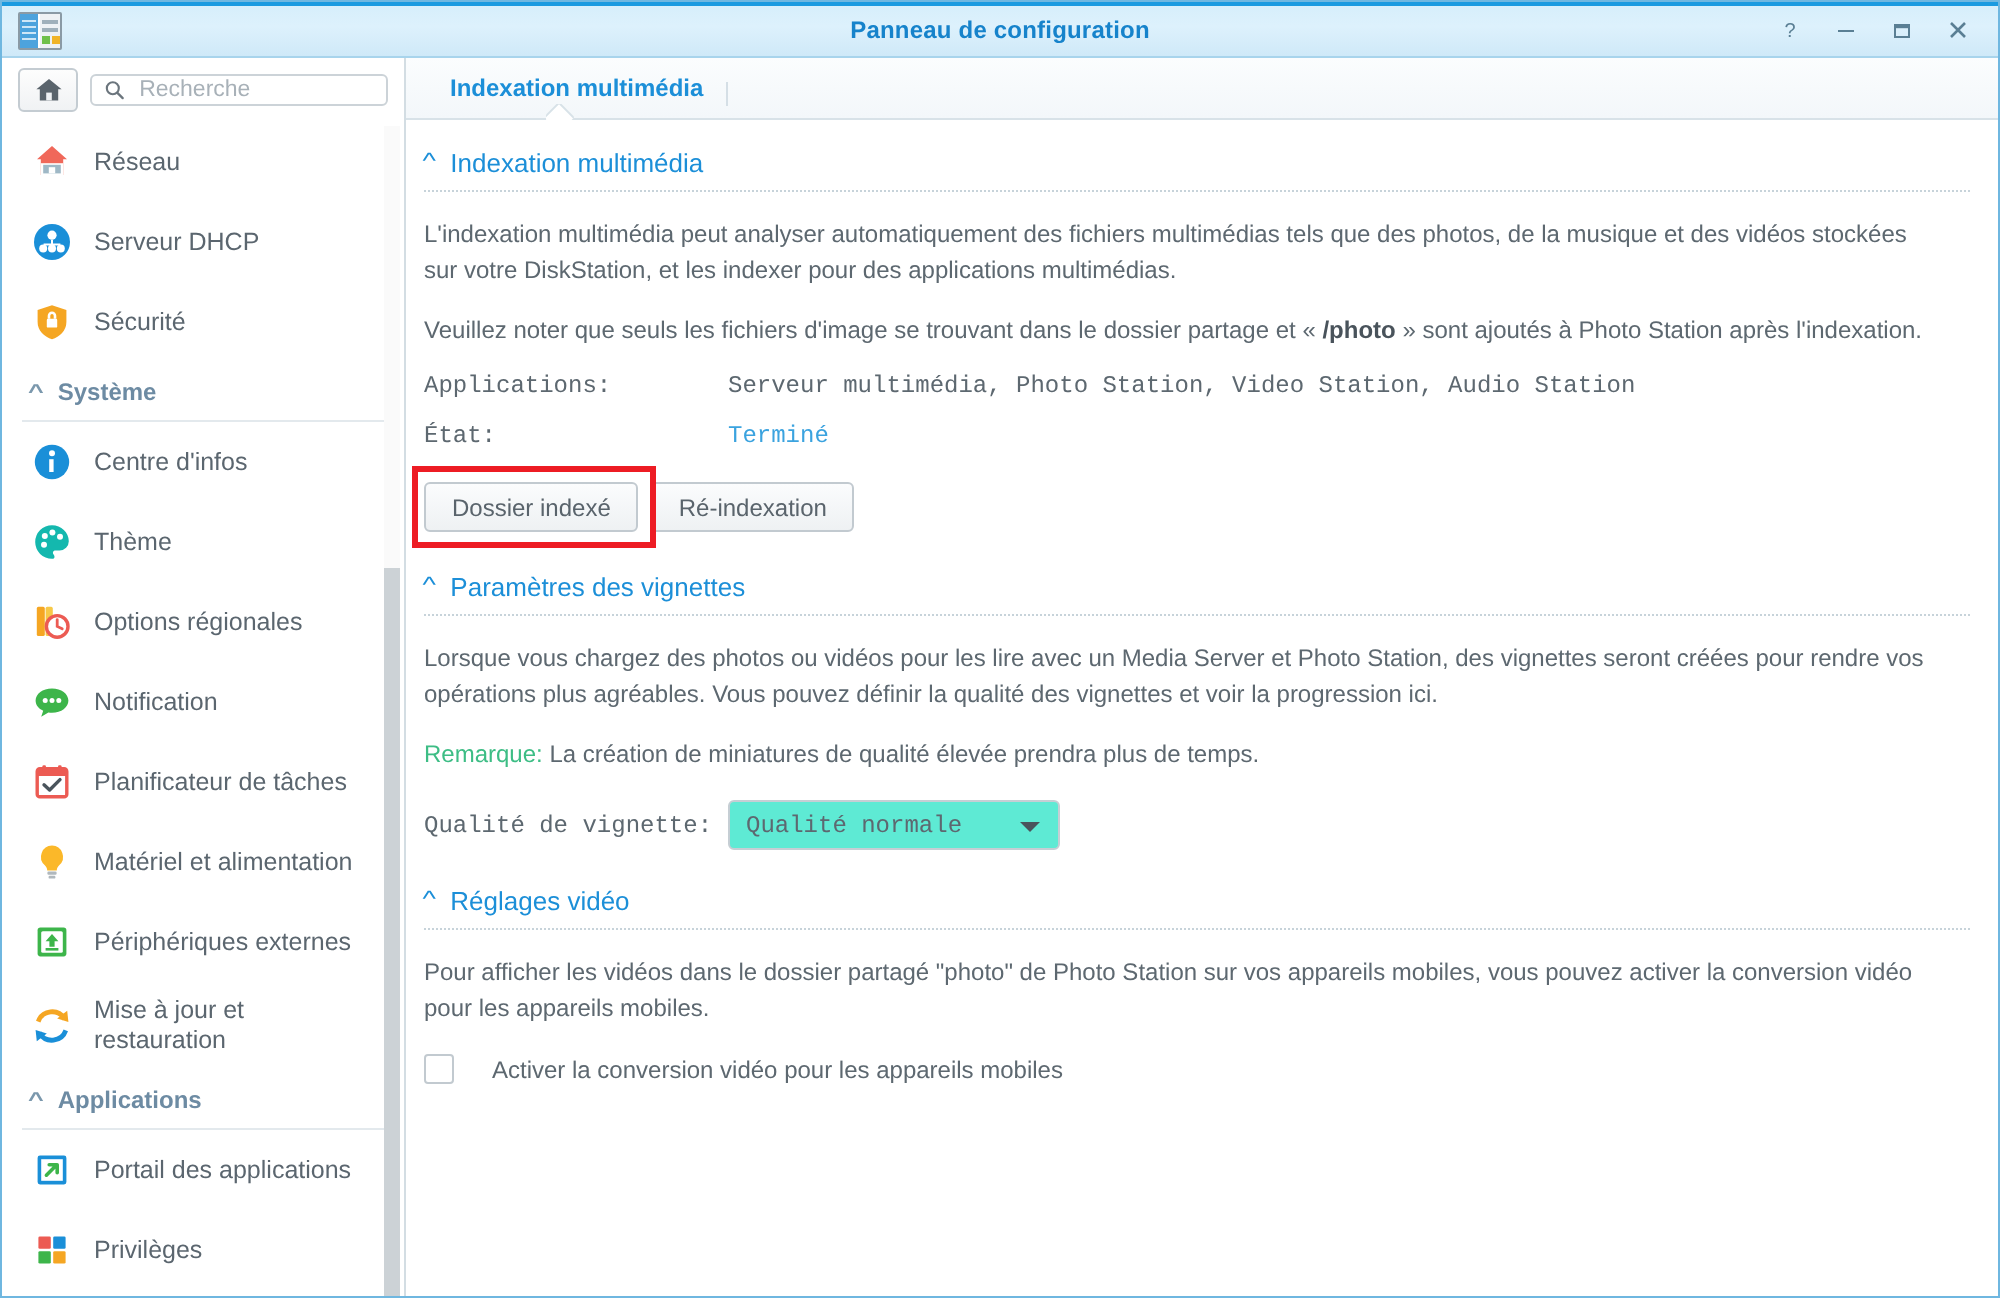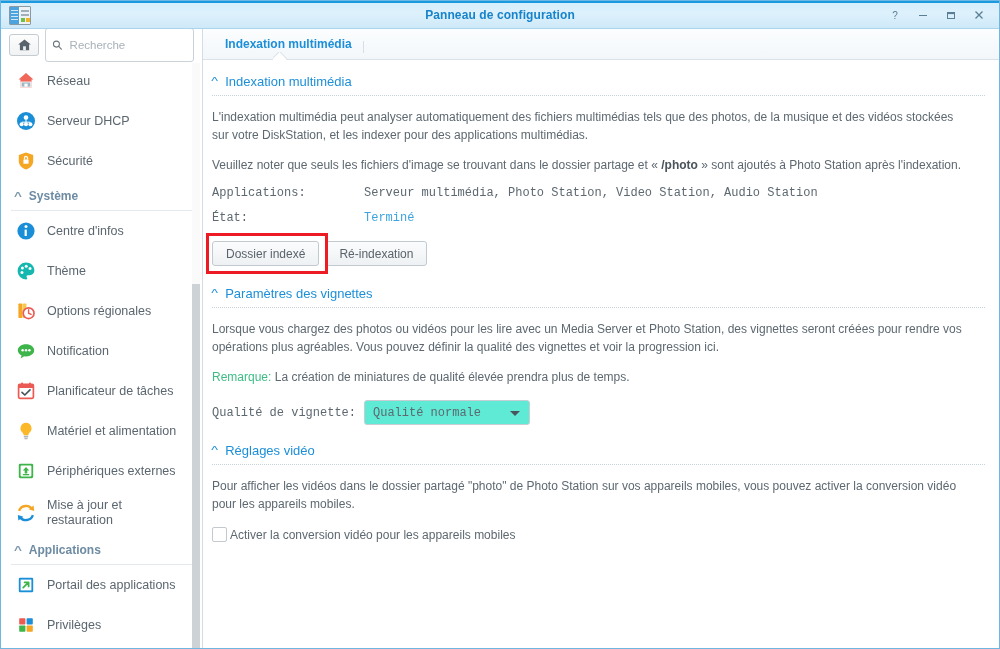--- a/index.html
+++ b/index.html
@@ -111,21 +111,21 @@
   .home-btn {
     width: 30px; height: 22px;
     border: 1px solid #c4ccd2;
     border-radius: 3px;
     background: linear-gradient(to bottom, #fdfdfd, #f0f2f4);
     display: flex; align-items: center; justify-content: center;
     cursor: default;
   }
   .search-wrap {
     flex: 1;
-    height: 34px;
+    height: 16px;
     border: 1px solid #ccd3d8;
     border-radius: 3px;
     background: #fff;
     display: flex; align-items: center;
     padding: 0 6px;
     gap: 5px;
   }
   .search-wrap input {
     border: 0; outline: 0;
     font-family: "Liberation Sans", sans-serif;
@@ -333,21 +333,21 @@
   .select .caret {
     position: absolute; right: 9px; top: 50%;
     margin-top: -2px;
     width: 0; height: 0;
     border-left: 5px solid transparent;
     border-right: 5px solid transparent;
     border-top: 5px solid #4a545c;
   }
 
   .checkrow {
-    display: flex; align-items: center; gap: 3px;
+    display: flex; align-items: center; gap: 19px;
     font-size: 12px; color: #5d6870;
     margin-top: 14px;
     cursor: default;
   }
   .checkbox {
     width: 15px; height: 15px;
     border: 1px solid #c2cad0;
     border-radius: 2px;
     background: #fff;
     flex: 0 0 15px;

